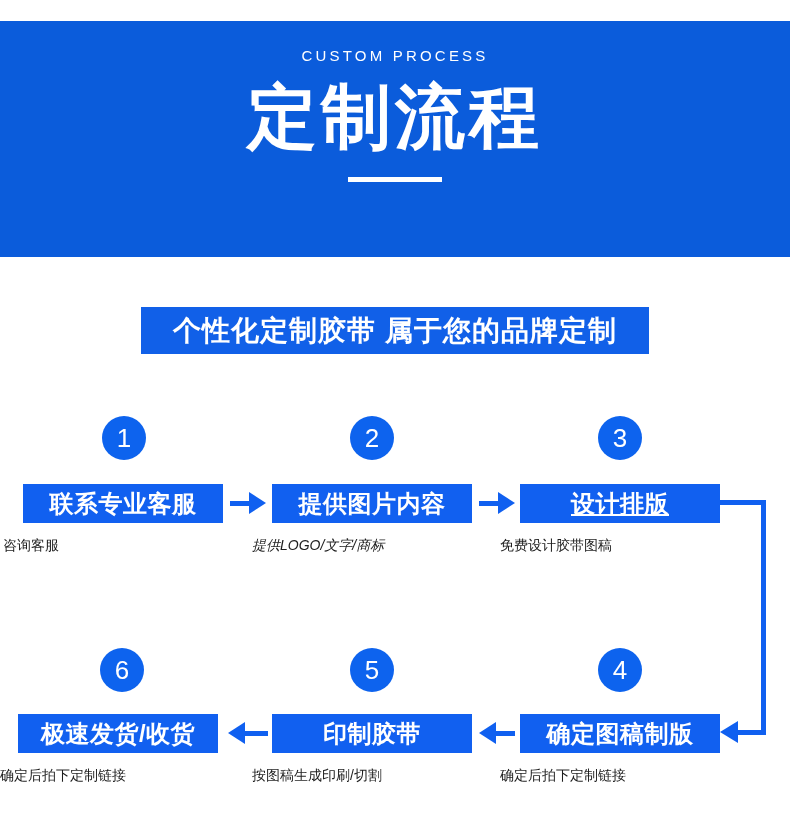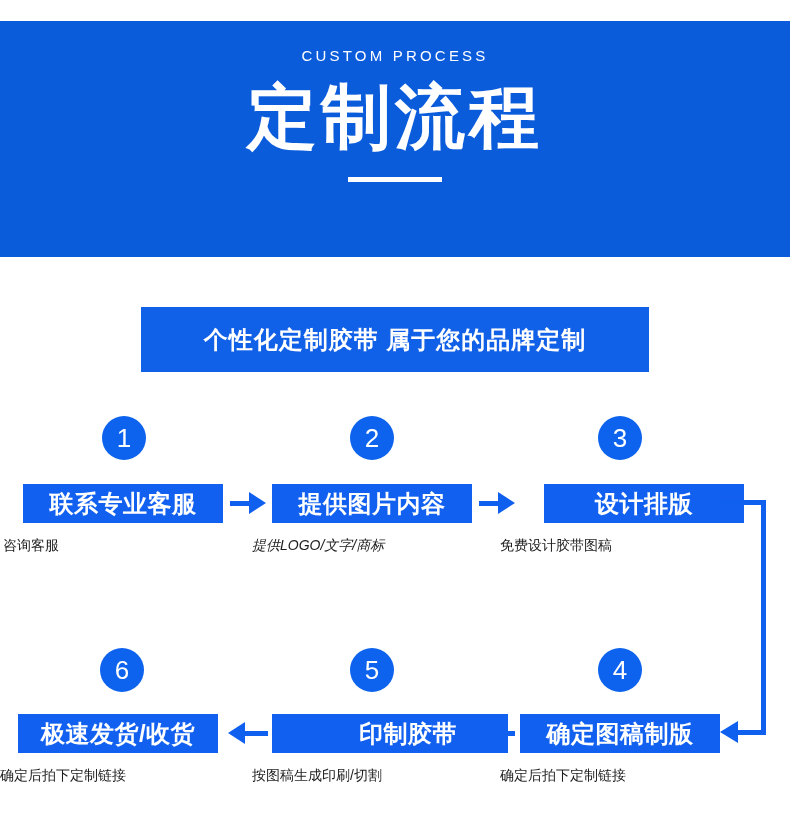--- a/index.html
+++ b/index.html
@@ -73,24 +73,24 @@
     letter-spacing: 1px;
     white-space: nowrap;
   }
 
   
   .banner {
     position: absolute;
     left: 141px;
     top: 307px;
     width: 508px;
-    height: 65px;
+    height: 47px;
     background: #1160e8;
     color: #ffffff;
-    font-size: 24px;
+    font-size: 28px;
     font-weight: 700;
     letter-spacing: 1px;
     display: flex;
     align-items: center;
     justify-content: center;
     white-space: nowrap;
   }
 
   
   .flow { position: absolute; left: 0; top: 0; width: 790px; height: 834px; }
@@ -214,21 +214,21 @@
     <div class="step-caption" style="left:252px; top:537px;font-style:italic;">提供LOGO/文字/商标</div>
   </div>
 
   <div class="arrow right" style="left:479px; top:492px; width:36px;">
     <div class="shaft"></div>
     <div class="head"></div>
   </div>
 
   <div class="step">
     <div class="step-circle" style="left:598px; top:416px;">3</div>
-    <div class="step-box" style="left:544px; top:484px;">设计排版</div>
+    <div class="step-box" style="left:520px; top:484px;text-decoration:underline;">设计排版</div>
     <div class="step-caption" style="left:500px; top:537px;">免费设计胶带图稿</div>
   </div>
 
   <div class="conn-h-top"></div>
   <div class="conn-v"></div>
   <div class="conn-h-bot"></div>
   <div class="conn-head"></div>
 
   <div class="step">
     <div class="step-circle" style="left:598px; top:648px;">4</div>
@@ -236,21 +236,21 @@
     <div class="step-caption" style="left:500px; top:767px;">确定后拍下定制链接</div>
   </div>
 
   <div class="arrow left" style="left:479px; top:722px; width:36px;">
     <div class="shaft"></div>
     <div class="head"></div>
   </div>
 
   <div class="step">
     <div class="step-circle" style="left:350px; top:648px;">5</div>
-    <div class="step-box" style="left:272px; top:714px;padding-left:36px;">印制胶带</div>
+    <div class="step-box" style="left:272px; top:714px;">印制胶带</div>
     <div class="step-caption" style="left:252px; top:767px;">按图稿生成印刷/切割</div>
   </div>
 
   <div class="arrow left" style="left:228px; top:722px; width:40px;">
     <div class="shaft"></div>
     <div class="head"></div>
   </div>
 
   <div class="step">
     <div class="step-circle" style="left:100px; top:648px;">6</div>

